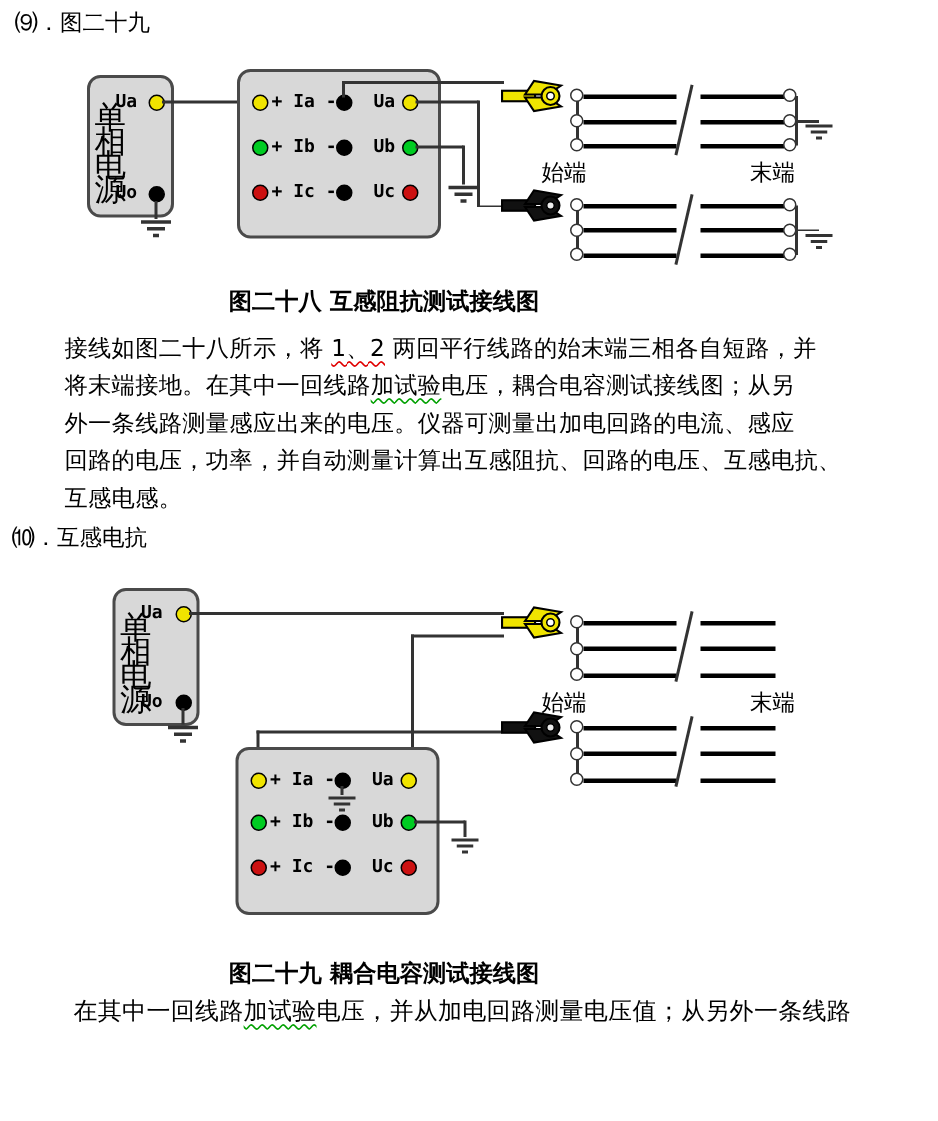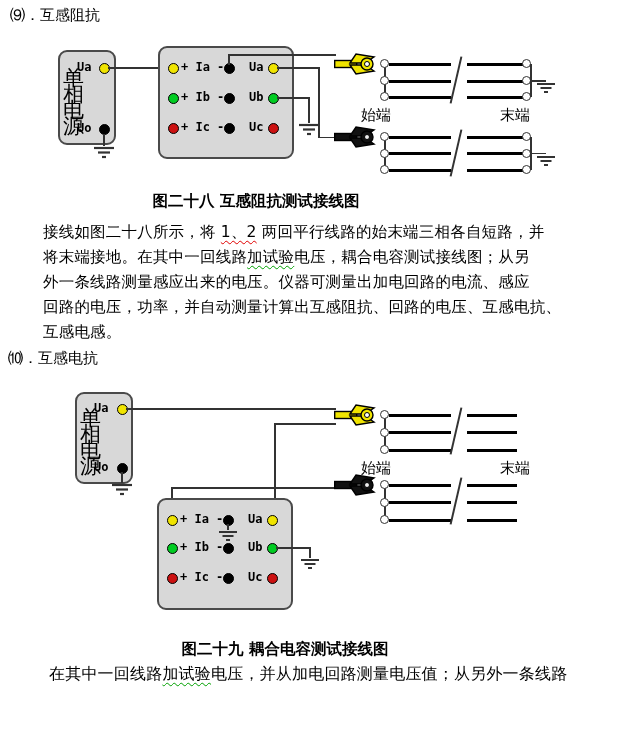--- a/index.html
+++ b/index.html
@@ -27,21 +27,21 @@
   .para2 .pline{height:24px;line-height:24px;font-size:16px;letter-spacing:0.2px;}
   .sq-red{text-decoration:underline wavy #e00000 1px;text-underline-offset:3px;text-align:center;}
   .sq-green{text-decoration:underline wavy #00a000 1px;text-underline-offset:3px;}
   svg{position:absolute;display:block;}
 </style>
 </head>
 <body>
 
 <div id="canvas">
 
-  <div class="heading" style="left:10px;top:6px;">⑼．互感阻抗</div>
+  <div class="heading" style="left:10px;top:6px;">⑼．图二十九</div>
 
   <div class="devbox" style="left:58px;top:50px;width:58px;height:95px;"></div>
   <div class="vtext" style="left:63px;top:70px;">单相电源</div>
   <div class="tlabel" style="left:77px;top:61px;">Ua</div>
   <div class="dot dy" style="left:99px;top:63px;"></div>
   <div class="tlabel" style="left:77px;top:122px;">Uo</div>
   <div class="dot dk" style="left:99px;top:124px;"></div>
   <div class="wire" style="left:103px;top:134px;width:1.5px;height:12px;"></div>
   <svg style="left:93px;top:146px;" width="22" height="13">
     <g stroke="#333" stroke-width="2.2">
@@ -269,18 +269,18 @@
         <line x1="8" y1="10" x2="12" y2="10"></line>
       </g>
   </svg>
 
   <div class="dot dr" style="left:167px;top:573px;"></div>
   <div class="tlabel" style="left:180px;top:571px;">+ Ic -</div>
   <div class="dot dk" style="left:223px;top:573px;"></div>
   <div class="tlabel" style="left:248px;top:571px;">Uc</div>
   <div class="dot dr" style="left:267px;top:573px;"></div>
 
-  <div class="caption" style="top:640px;padding-left:29px;">图二十九 耦合电容测试接线图</div>
+  <div class="caption" style="top:640px;">图二十九 耦合电容测试接线图</div>
   <div class="para para2" style="left:49px;top:662px;">
       <div class="pline"><span>在其中一回线路</span><span class="sq-green">加试验</span><span>电压，并从加电回路测量电压值；从另外一条线路</span></div>
     </div>
 
 </div>
 
 </body></html>

